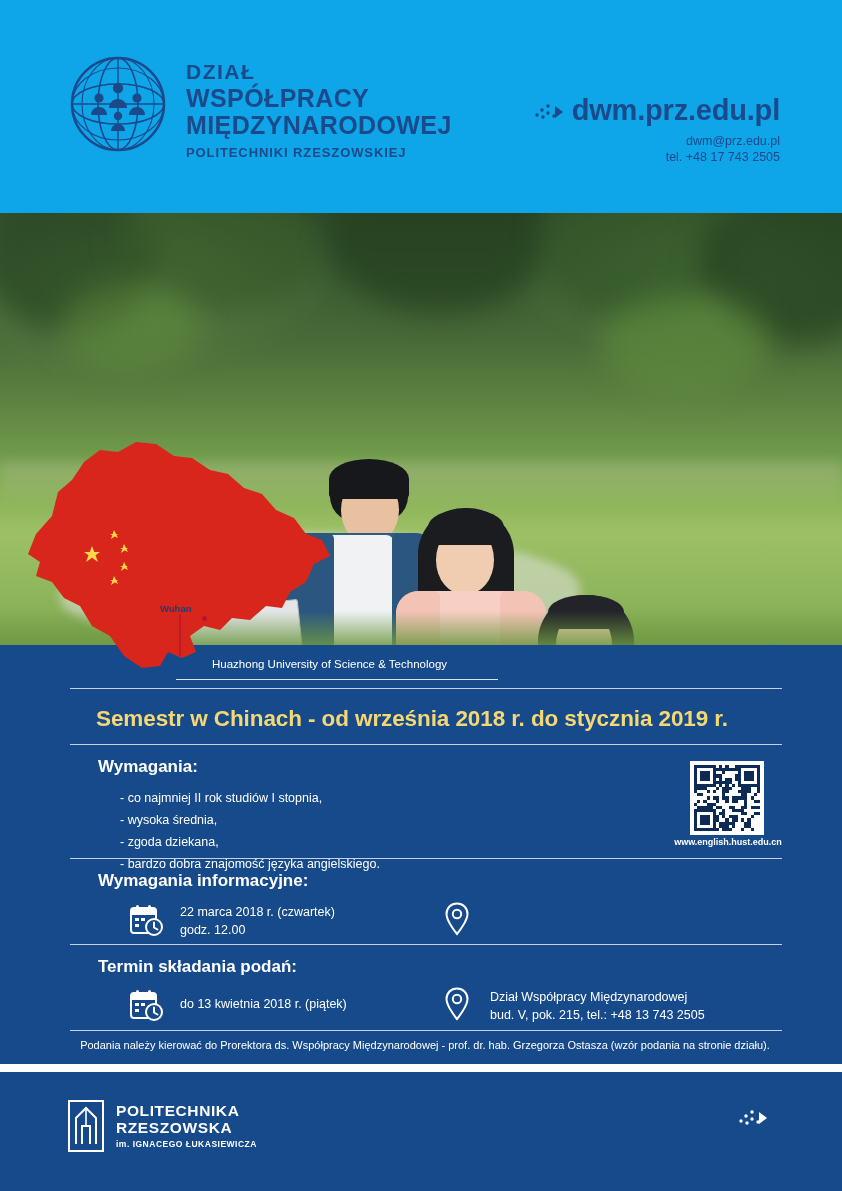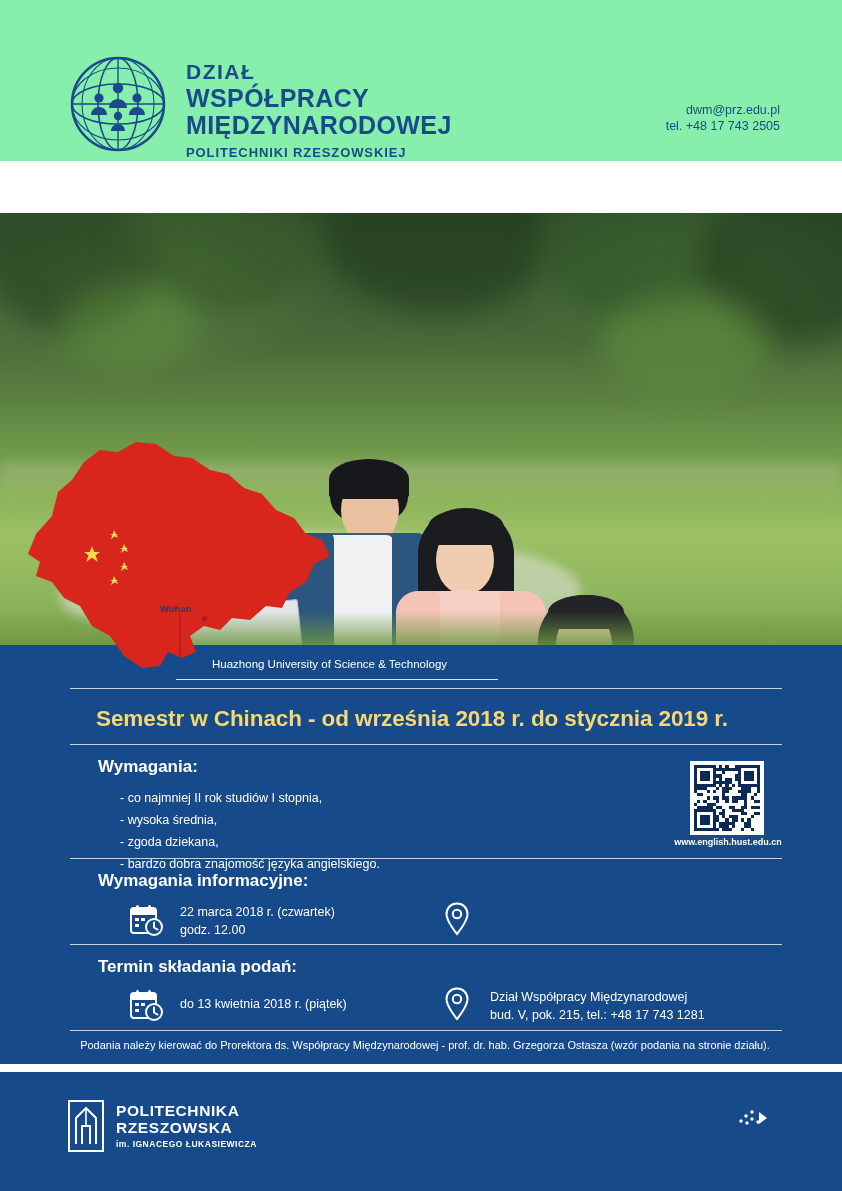--- a/index.html
+++ b/index.html
@@ -6,21 +6,21 @@
   body {
     width: 842px; height: 1191px;
     font-family: "Liberation Sans", sans-serif;
     background: #ffffff;
     overflow: hidden;
     position: relative;
   }
   .poster { position: relative; width: 842px; height: 1191px; background: #fff; }
 
   
-  .header { position: absolute; left: 0; top: 0; width: 842px; height: 161px; background: #86efac; }
+  .header { position: absolute; left: 0; top: 0; width: 842px; height: 213px; background: #0ea5e9; }
   .logo-block { position: absolute; left: 68px; top: 54px; display: flex; align-items: flex-start; }
   .globe { width: 100px; height: 100px; position: relative; flex: 0 0 auto; }
   .dwm-text { margin-left: 18px; padding-top: 6px; }
   .dwm-l1 { font-size: 21px; font-weight: bold; color: #1b4a8b; letter-spacing: 1.5px; line-height: 1.18; }
   .dwm-l2 { font-size: 25px; font-weight: bold; color: #1b4a8b; letter-spacing: 0.4px; line-height: 1.1; }
   .dwm-l3 { font-size: 25px; font-weight: bold; color: #1b4a8b; letter-spacing: 0.4px; line-height: 1.1; }
   .dwm-l4 { font-size: 13px; font-weight: bold; color: #1b4a8b; letter-spacing: 0.9px; margin-top: 5px; border-top: 0; }
   .header-right { position: absolute; right: 62px; top: 96px; text-align: right; }
   .hr-url { font-size: 29px; font-weight: bold; color: #1b4a8b; letter-spacing: -0.2px; line-height: 1; }
   .hr-mail { font-size: 12.5px; color: #1b4a8b; margin-top: 7px; }
@@ -153,20 +153,35 @@
       </div>
       <div class="dwm-text">
         <div class="dwm-l1">DZIAŁ</div>
         <div class="dwm-l2">WSPÓŁPRACY</div>
         <div class="dwm-l3">MIĘDZYNARODOWEJ</div>
         <div class="dwm-l4">POLITECHNIKI RZESZOWSKIEJ</div>
       </div>
     </div>
 
     <div class="header-right">
+      <div class="hr-url">
+        <span class="dots-icon">
+          <svg width="30" height="20" viewBox="0 0 30 20">
+            <g fill="#1b4a8b">
+              <circle cx="3" cy="13" r="1.7"></circle>
+                <circle cx="9" cy="15" r="1.7"></circle>
+              <circle cx="8" cy="8" r="1.7"></circle>
+                <circle cx="14" cy="11" r="1.7"></circle>
+              <circle cx="14" cy="4" r="1.7"></circle>
+                <circle cx="20" cy="14" r="1.7"></circle>
+              <polygon points="21,4 29,10 21,16"></polygon>
+            </g>
+          </svg>
+        </span><span>dwm.prz.edu.pl</span>
+      </div>
       <div class="hr-mail">dwm@prz.edu.pl</div>
       <div class="hr-tel">tel. +48 17 743 2505</div>
     </div>
   </div>
 
   <div class="photo">
     <div class="photo-bg"></div>
 
     <div class="tree" style="left:-20px; top:-30px; width:180px; height:150px; background:rgba(40,70,35,0.75);"></div>
     <div class="tree" style="left:120px; top:-40px; width:200px; height:140px; background:rgba(55,90,42,0.7);"></div>
@@ -750,21 +765,21 @@
   <div class="info-text" style="left:180px; top:995px;">do 13 kwietnia 2018 r. (piątek)</div>
 
   <div class="pin-icon" style="left:444px; top:987px;">
     <svg width="26" height="34" viewBox="0 0 26 34">
       <path d="M13 1.5C7 1.5 2.5 6 2.5 12c0 7.5 10.5 20 10.5 20S23.5 19.5 23.5 12C23.5 6 19 1.5 13 1.5z" fill="none" stroke="#fff" stroke-width="2"></path>
       <circle cx="13" cy="12" r="4.2" fill="none" stroke="#fff" stroke-width="2"></circle>
     </svg>
   </div>
   <div class="info-text" style="left:490px; top:988px;">
     <div>Dział Współpracy Międzynarodowej</div>
-    <div>bud. V, pok. 215, tel.: +48 17 743 1281</div>
+    <div>bud. V, pok. 215, tel.: +48 13 743 2505</div>
   </div>
 
   <div class="footnote">Podania należy kierować do Prorektora ds. Współpracy Międzynarodowej - prof. dr. hab. Grzegorza Ostasza (wzór podania na stronie działu).</div>
 
   <div class="white-strip"></div>
 
   <div class="footer"></div>
 
   <div class="prz-logo">
     <div class="prz-mark">

